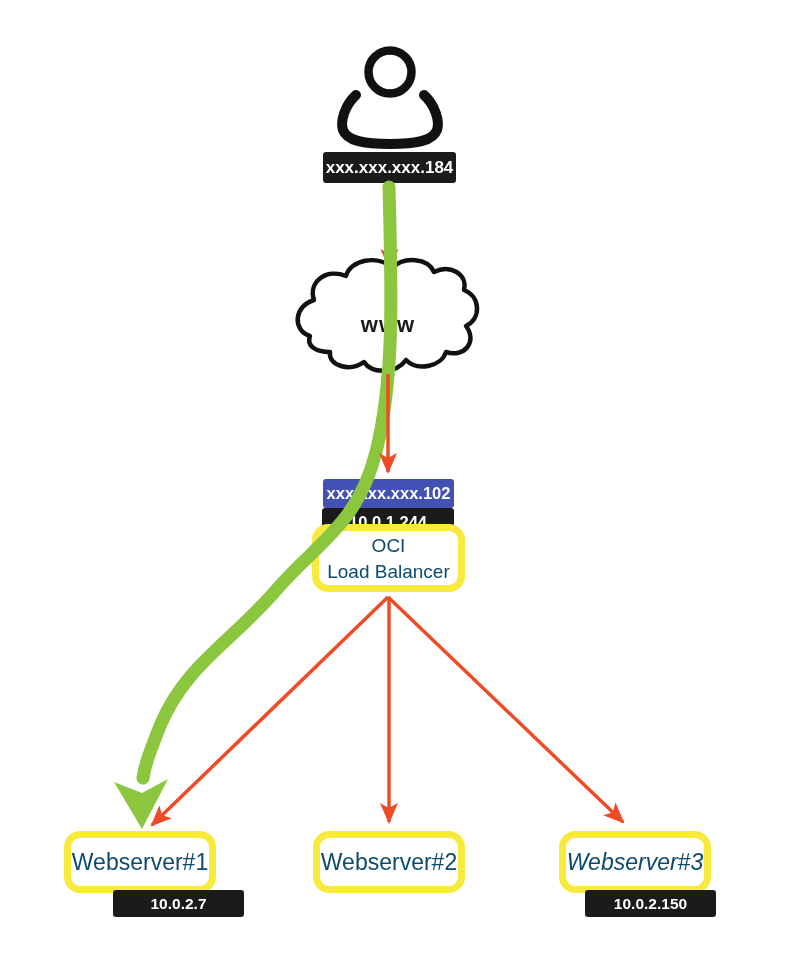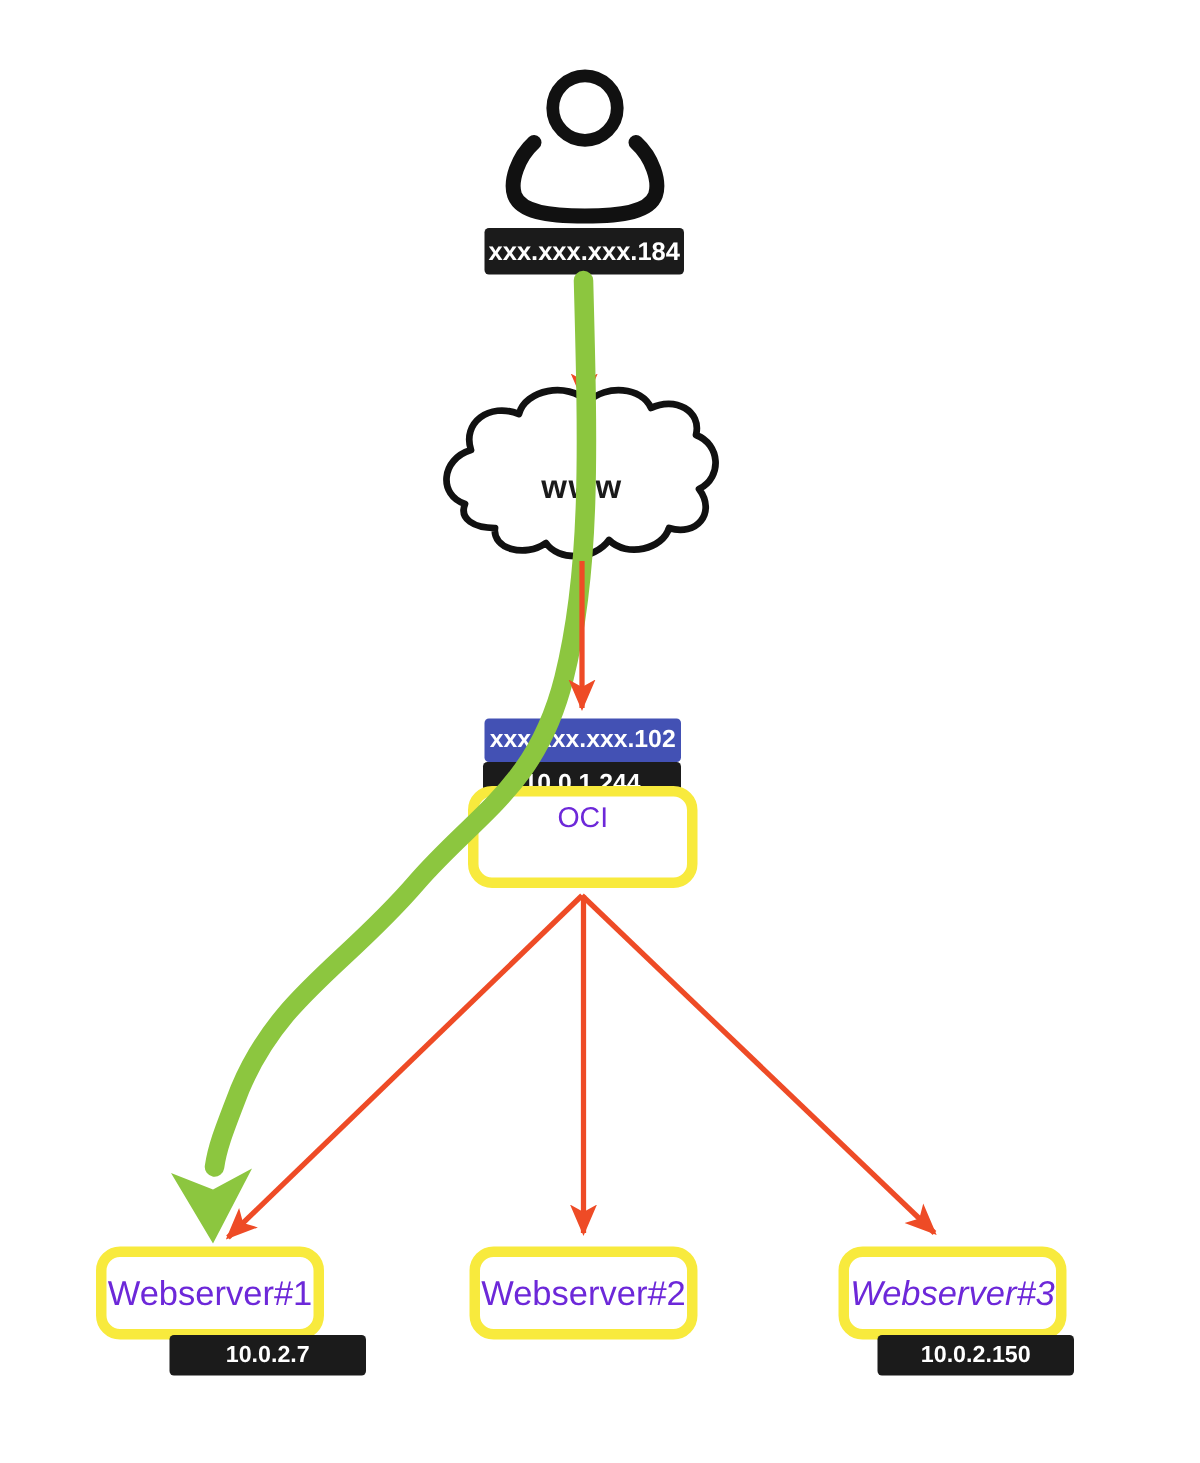--- a/index.html
+++ b/index.html
@@ -16,21 +16,21 @@
     border-radius:3px;
     box-sizing:border-box;
   }
   .badge.blue{background:#4351b4;}
   .node{
     position:absolute;
     background:#ffffff;
     border:7px solid #f8ea3d;
     border-radius:16px;
     box-sizing:border-box;
-    color:#6d28d9;
+    color:#0c4a6e;
     text-align:center;
   }
 
   
   .user-icon{position:absolute;left:336px;top:34px;width:108px;height:126px;}
   .badge.client{left:323px;top:152px;width:133px;height:31px;font-size:17px;line-height:31px;}
 
   
   .badge.lb-public {left:323px;top:479px;width:131px;height:29px;font-size:16.5px;line-height:29px;}
   .badge.lb-private{left:322px;top:508px;width:132px;height:28px;font-size:16.5px;line-height:28px;}
@@ -58,20 +58,21 @@
   <svg class="user-icon" viewBox="0 0 108 126" aria-hidden="true">
     <circle cx="54" cy="38" r="21.5" fill="none" stroke="#111111" stroke-width="8.5"></circle>
     <path d="M 20 61 C 9 71 4 87 7 96 C 11 107 28 110 54 110 C 80 110 97 107 101 96 C 104 87 99 71 88 61" fill="none" stroke="#111111" stroke-width="10" stroke-linecap="round"></path>
   </svg>
   <div class="badge client">xxx.xxx.xxx.184</div>
 
   <div class="badge blue lb-public">xxx.xxx.xxx.102</div>
   <div class="badge lb-private">10.0.1.244</div>
   <div class="node lb">
     <div>OCI</div>
+    <div>Load Balancer</div>
   </div>
 
   <div class="node ws ws1">Webserver#1</div>
   <div class="node ws ws2">Webserver#2</div>
   <div class="node ws ws3">Webserver#3</div>
 
   <div class="badge ws-ip ws1-ip">10.0.2.7</div>
   <div class="badge ws-ip ws3-ip">10.0.2.150</div>
 
   <svg class="overlay" viewBox="0 0 800 975" aria-hidden="true">

